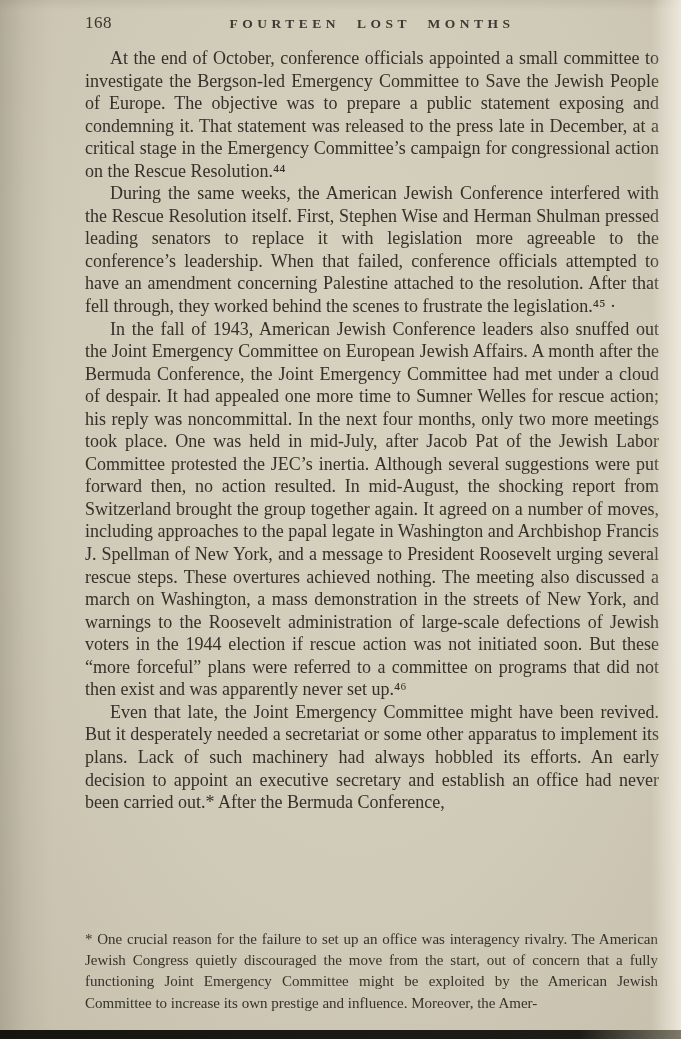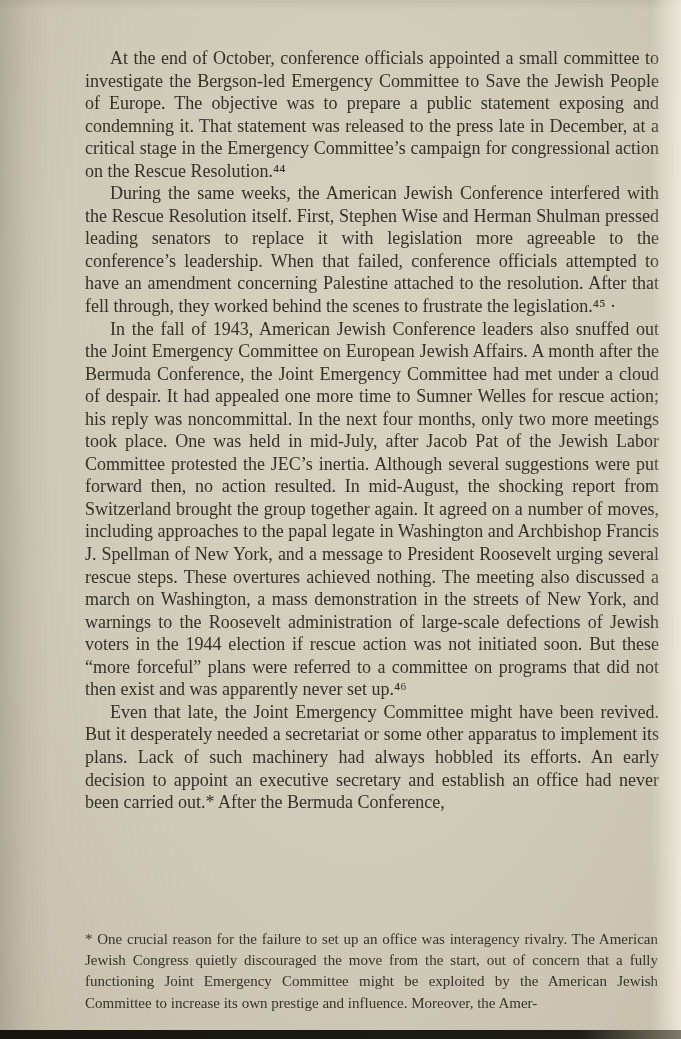--- a/index.html
+++ b/index.html
@@ -96,20 +96,24 @@
     left: 0; right: 0; bottom: 0;
     height: 9px;
     background: linear-gradient(to right, #161510 0%, #1d1c16 85%, #7e7968 100%);
   }
 </style>
 </head>
 <body>
 
 <div class="scan">
 
+  <header class="page-header">
+    <span class="page-num">168</span>
+    <span class="running-title">FOURTEEN LOST MONTHS</span>
+  </header>
 
   <main class="text-block">
     <p class="para">At the end of October, conference officials appointed a small committee to investigate the Bergson-led Emergency Committee to Save the Jewish People of Europe. The objective was to prepare a public statement exposing and condemning it. That statement was released to the press late in December, at a critical stage in the Emergency Committee’s campaign for congressional action on the Rescue Resolution.⁴⁴</p>
     <p class="para">During the same weeks, the American Jewish Conference interfered with the Rescue Resolution itself. First, Stephen Wise and Herman Shulman pressed leading senators to replace it with legislation more agreeable to the conference’s leadership. When that failed, conference officials attempted to have an amendment concerning Palestine attached to the resolution. After that fell through, they worked behind the scenes to frustrate the legislation.⁴⁵ ·</p>
     <p class="para">In the fall of 1943, American Jewish Conference leaders also snuffed out the Joint Emergency Committee on European Jewish Affairs. A month after the Bermuda Conference, the Joint Emergency Committee had met under a cloud of despair. It had appealed one more time to Sumner Welles for rescue action; his reply was noncommittal. In the next four months, only two more meetings took place. One was held in mid-July, after Jacob Pat of the Jewish Labor Committee protested the JEC’s inertia. Although several suggestions were put forward then, no action resulted. In mid-August, the shocking report from Switzerland brought the group together again. It agreed on a number of moves, including approaches to the papal legate in Washington and Archbishop Francis J. Spellman of New York, and a message to President Roosevelt urging several rescue steps. These overtures achieved nothing. The meeting also discussed a march on Washington, a mass demonstration in the streets of New York, and warnings to the Roosevelt administration of large-scale defections of Jewish voters in the 1944 election if rescue action was not initiated soon. But these “more forceful” plans were referred to a committee on programs that did not then exist and was apparently never set up.⁴⁶</p>
     <p class="para">Even that late, the Joint Emergency Committee might have been revived. But it desperately needed a secretariat or some other apparatus to implement its plans. Lack of such machinery had always hobbled its efforts. An early decision to appoint an executive secretary and establish an office had never been carried out.* After the Bermuda Conference,</p>
   </main>
 
   <aside class="footnote">* One crucial reason for the failure to set up an office was interagency rivalry. The American Jewish Congress quietly discouraged the move from the start, out of concern that a fully functioning Joint Emergency Committee might be exploited by the American Jewish Committee to increase its own prestige and influence. Moreover, the Amer-</aside>
 

